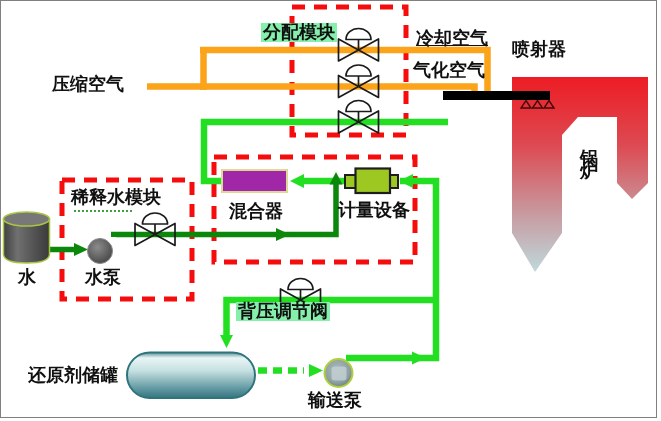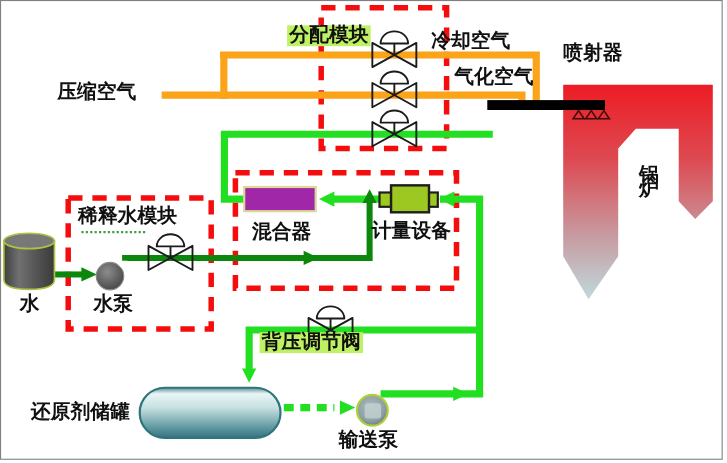--- a/index.html
+++ b/index.html
@@ -2,21 +2,21 @@
 <html><head>
 <meta charset="utf-8">
 <style>
   html,body{margin:0;padding:0;background:#fff;}
   .stage{position:relative;width:661px;height:421px;background:#ffffff;overflow:hidden;
          font-family:"DejaVu Sans",sans-serif;}
   .frame{position:absolute;left:0;top:0;width:655px;height:416px;border:1px solid #808080;}
   .dsvg{position:absolute;left:0;top:0;}
   .lbl{position:absolute;font-weight:bold;font-size:18px;line-height:1.05;color:#101010;
        white-space:nowrap;letter-spacing:0px;}
-  .lbl.bg{background:#bef264;padding:0 2px;}
+  .lbl.bg{background:#86efac;padding:0 2px;}
   .lbl.vert{writing-mode:vertical-rl;letter-spacing:11px;}
   .squiggle{position:absolute;left:74px;top:205px;width:58px;height:5px;
             border-bottom:2px dotted #3FA03F;}
 </style>
 </head>
 <body>
 
 <div class="stage">
 
   <svg class="dsvg" width="661" height="421" viewBox="0 0 661 421">
@@ -124,21 +124,21 @@
 
     <use href="#valveSym" transform="translate(358.5,50)"></use>
     <use href="#valveSym" transform="translate(358.5,86.5)"></use>
     <use href="#valveSym" transform="translate(358.5,122)"></use>
     <use href="#valveSym" transform="translate(155,234.5)"></use>
     <use href="#valveSym" transform="translate(300.5,300)"></use>
   </svg>
 
   <div class="lbl" style="left:52px;top:75px;text-align:right;">压缩空气</div>
   <div class="lbl bg" style="left:261px;top:23px;">分配模块</div>
-  <div class="lbl" style="left:392px;top:29px;">冷却空气</div>
+  <div class="lbl" style="left:416px;top:29px;text-decoration:underline;">冷却空气</div>
   <div class="lbl" style="left:413px;top:61px;">气化空气</div>
   <div class="lbl" style="left:512px;top:40px;">喷射器</div>
   <div class="lbl vert" style="left:579px;top:135px;">锅炉</div>
   <div class="lbl" style="left:71px;top:188px;">稀释水模块</div>
   <div class="squiggle"></div>
   <div class="lbl" style="left:18px;top:268px;">水</div>
   <div class="lbl" style="left:85px;top:268px;text-align:right;">水泵</div>
   <div class="lbl" style="left:229px;top:202px;text-align:center;">混合器</div>
   <div class="lbl" style="left:338px;top:201px;">计量设备</div>
   <div class="lbl bg" style="left:236px;top:302px;">背压调节阀</div>

